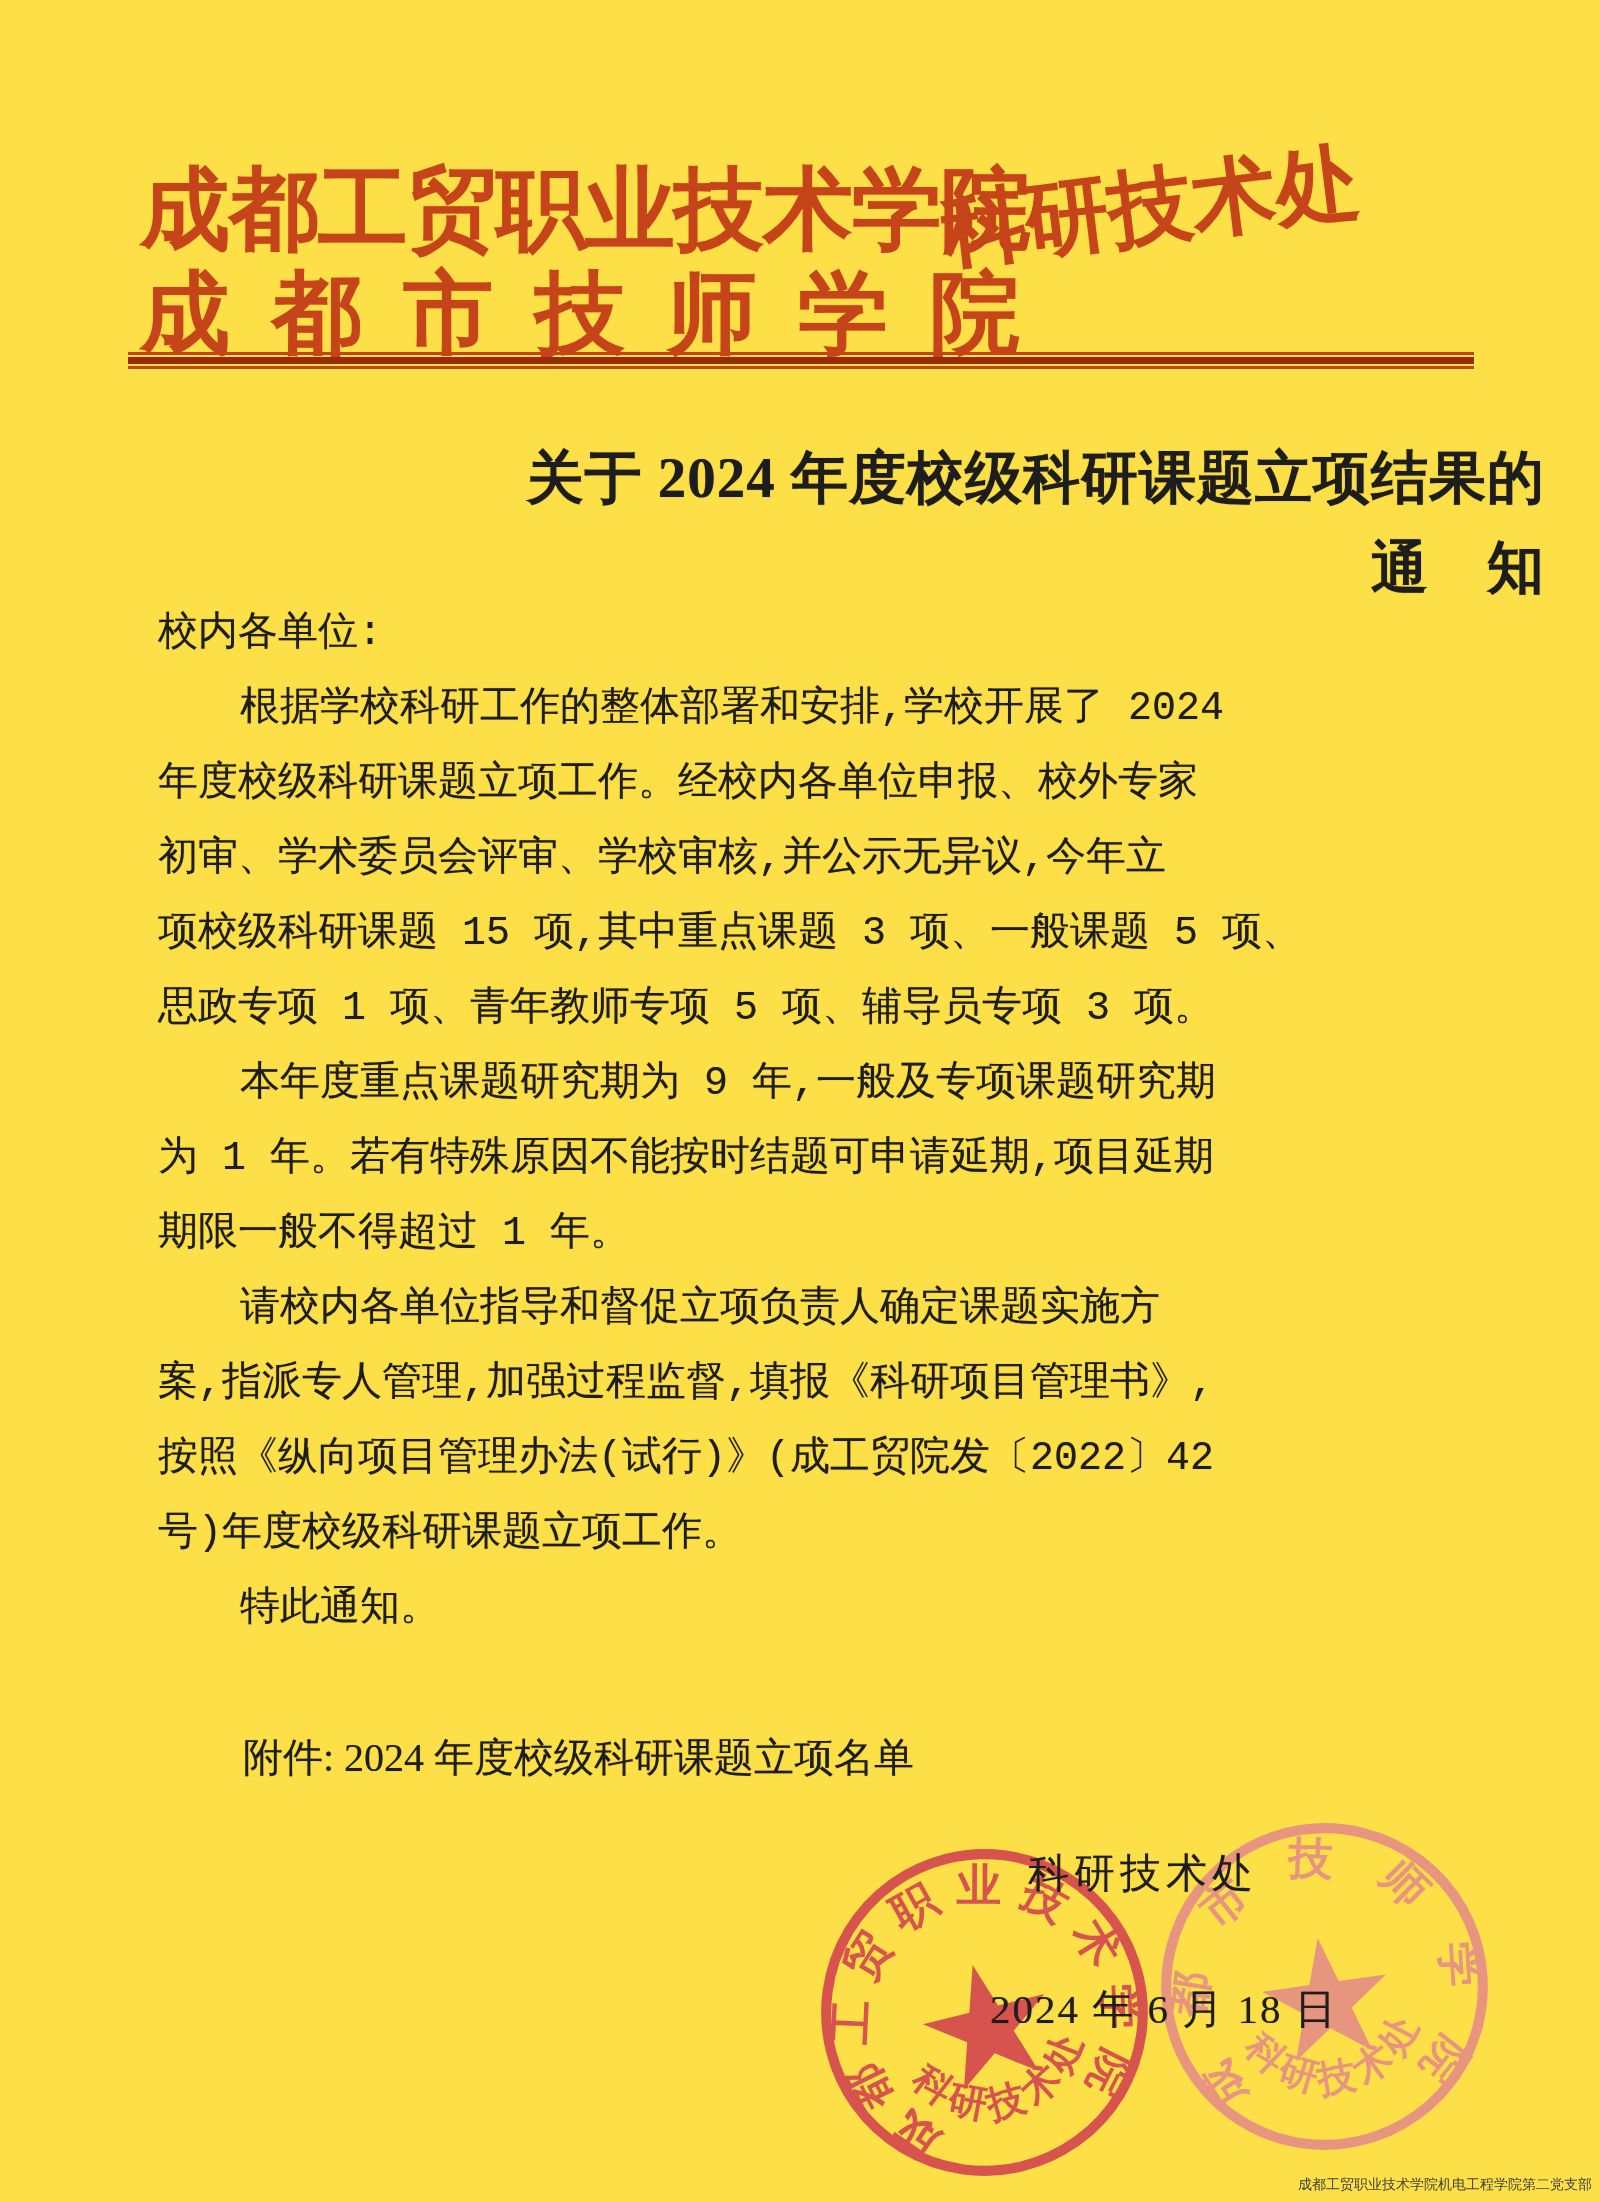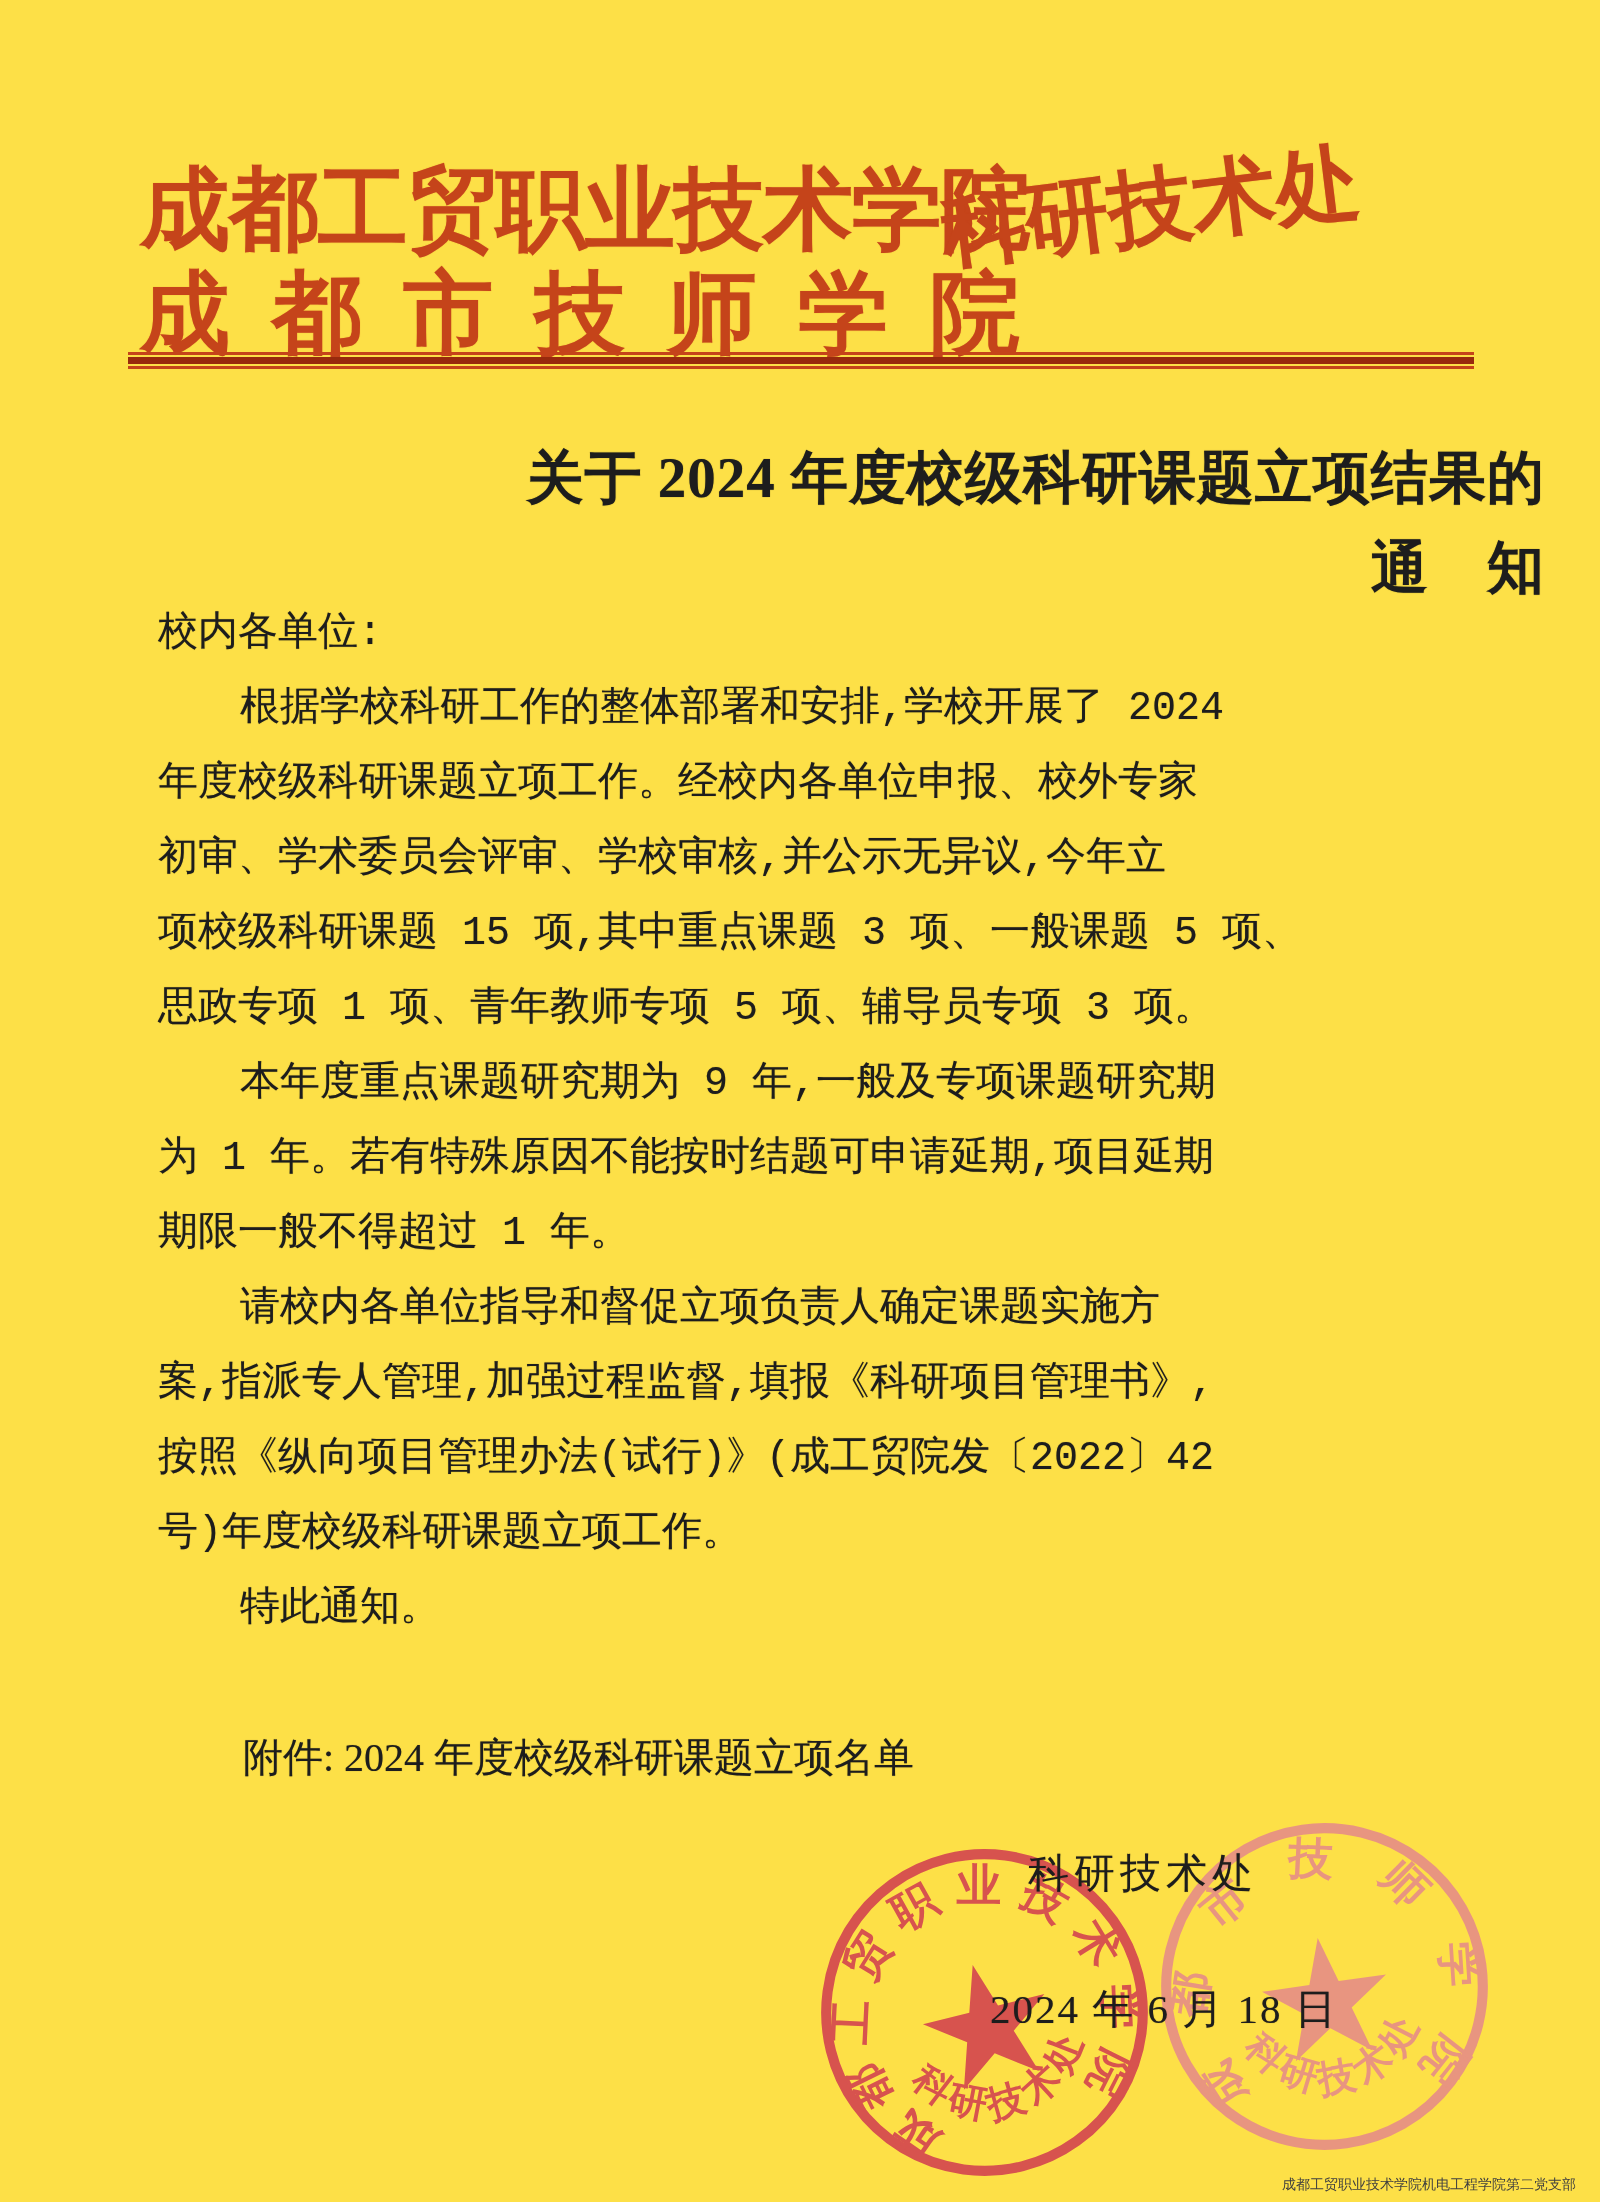--- a/index.html
+++ b/index.html
@@ -72,21 +72,21 @@
     font-size:41px;letter-spacing:2px;white-space:nowrap;z-index:3;
     text-shadow:0 0 1px rgba(0,0,0,.4);
   }
   
   .stamp{position:absolute;z-index:2;opacity:.88;}
   .stamp.s1{left:812px;top:1840px;transform:rotate(-14deg);}
   .stamp.s2{left:1152px;top:1814px;transform:rotate(-8deg);opacity:.8;}
   .stamp text{font-family:"Liberation Serif","DejaVu Serif",serif;font-weight:bold;}
   
   .watermark{
-    position:absolute;right:24px;top:2176px;
+    position:absolute;right:8px;top:2176px;
     font-size:14px;color:#3f3f3f;white-space:nowrap;
     font-family:Liberation Serif, serif;
   }
 </style>
 </head>
 <body>
 
 <div class="page">
 
   <div class="org1">成都工贸职业技术学院</div>

